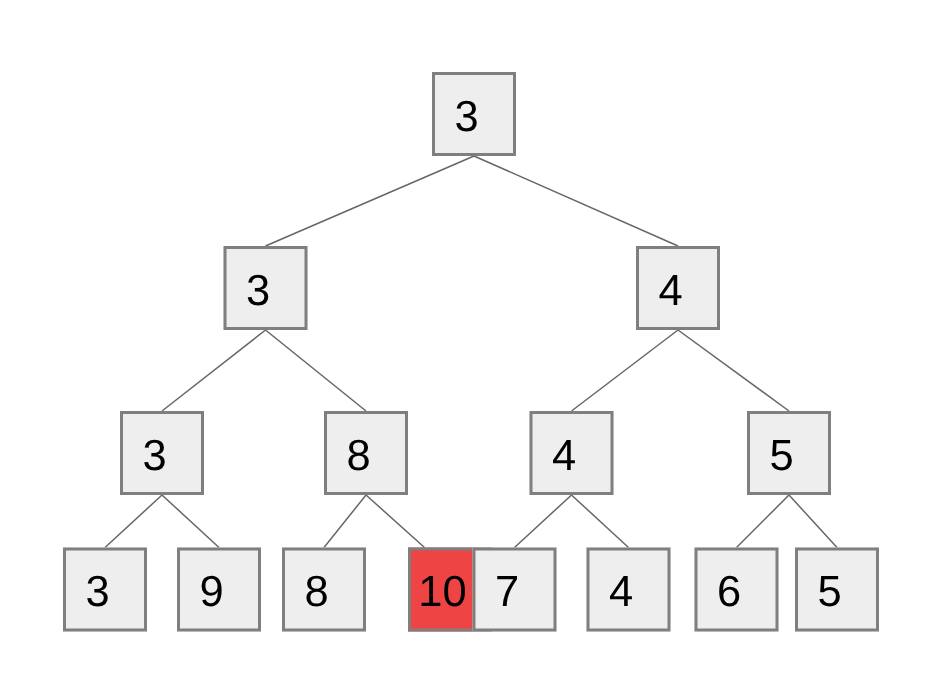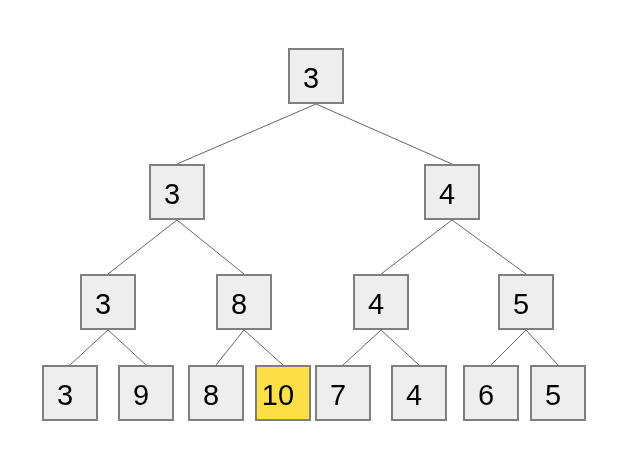--- a/index.html
+++ b/index.html
@@ -85,21 +85,21 @@
     </div>
     <div class="node" style="left: 42px; top: 365px; background: rgb(238, 238, 238); border-color: rgb(127, 127, 127);">
       <span class="label" style="color: rgb(0, 0, 0);">3</span>
     </div>
     <div class="node" style="left: 118px; top: 365px; background: rgb(238, 238, 238); border-color: rgb(127, 127, 127);">
       <span class="label" style="color: rgb(0, 0, 0);">9</span>
     </div>
     <div class="node" style="left: 188px; top: 365px; background: rgb(238, 238, 238); border-color: rgb(127, 127, 127);">
       <span class="label" style="color: rgb(0, 0, 0);">8</span>
     </div>
-    <div class="node" style="left: 255px; top: 365px; background: #fde047; border-color: rgb(127, 127, 127); align-items: center;">
+    <div class="node" style="left: 272px; top: 365px; background: #ef4444; border-color: rgb(127, 127, 127); align-items: center;">
       <span class="label" style="color: rgb(0, 0, 0);">10</span>
     </div>
     <div class="node" style="left: 315px; top: 365px; background: rgb(238, 238, 238); border-color: rgb(127, 127, 127);">
       <span class="label" style="color: rgb(0, 0, 0);">7</span>
     </div>
     <div class="node" style="left: 391px; top: 365px; background: rgb(238, 238, 238); border-color: rgb(127, 127, 127);">
       <span class="label" style="color: rgb(0, 0, 0);">4</span>
     </div>
     <div class="node" style="left: 463px; top: 365px; background: rgb(238, 238, 238); border-color: rgb(127, 127, 127);">
       <span class="label" style="color: rgb(0, 0, 0);">6</span>

